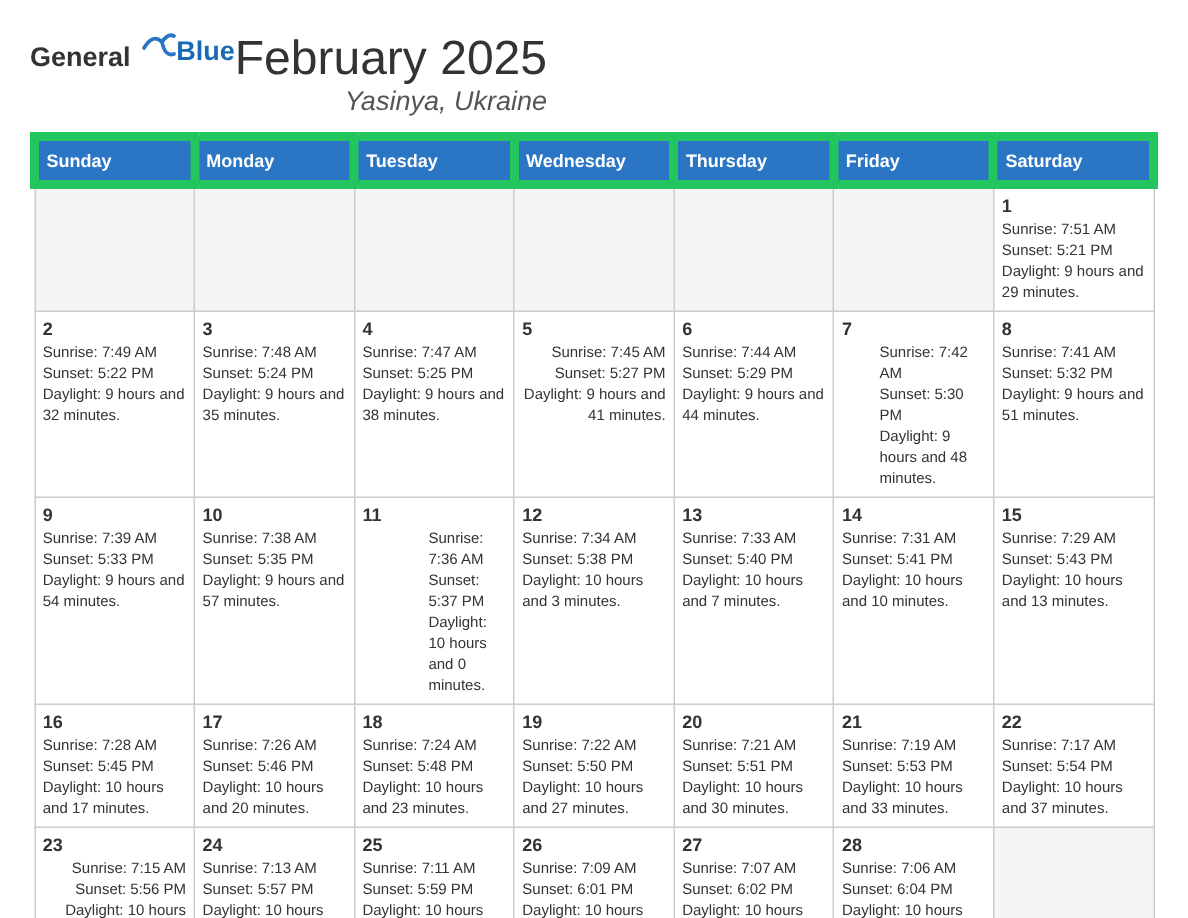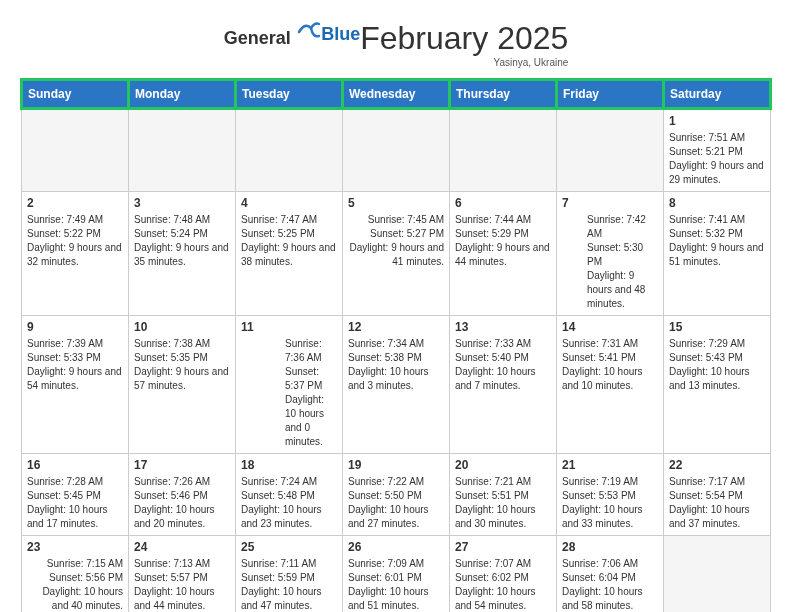--- a/index.html
+++ b/index.html
@@ -5,21 +5,21 @@
     * { box-sizing: border-box; margin: 0; padding: 0; }
     body {
       font-family: Arial, sans-serif;
       background: #fff;
       width: 792px;
       min-height: 612px;
       padding: 20px;
     }
     .header-area {
       display: flex;
-      justify-content: center;
+      justify-content: flex-start;
       align-items: flex-start;
       margin-bottom: 10px;
     }
     .logo {
       display: flex;
       align-items: center;
     }
     .logo-text-general {
       font-size: 18px;
       font-weight: bold;
@@ -37,36 +37,37 @@
     }
     .title-area {
       text-align: right;
     }
     .main-title {
       font-size: 32px;
       font-weight: normal;
       color: #333;
     }
     .subtitle {
-      font-size: 10px;
+      font-size: 18px;
       color: #555;
+      font-style: italic;
     }
     .calendar {
       width: 100%;
       border-collapse: collapse;
       font-size: 11px;
     }
     .calendar th {
       background-color: #2a75c4;
       color: #fff;
       text-align: left;
       padding: 6px 5px;
       font-size: 12px;
       font-weight: bold;
-      border: 3px solid #22c55e;
+      border: 6px solid #22c55e;
     }
     .calendar td {
       border: 1px solid #ccc;
       vertical-align: top;
       padding: 4px 5px;
       width: calc(100% / 7);
       min-height: 80px;
       background: #fff;
     }
     .calendar td.empty {

